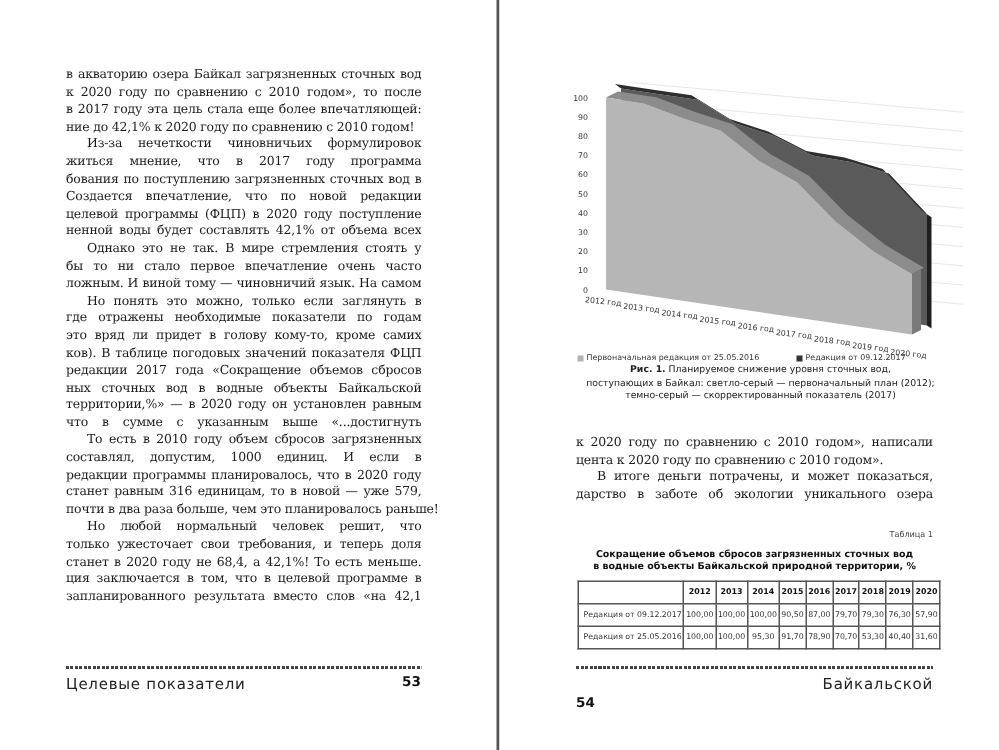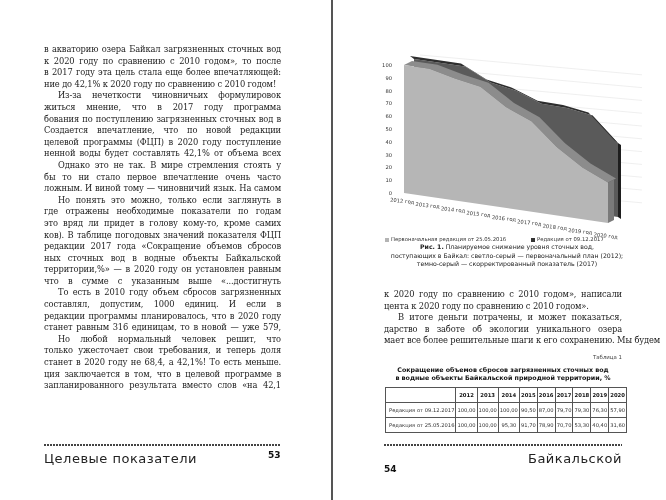--- a/index.html
+++ b/index.html
@@ -20,21 +20,21 @@
     .line.just { text-align: justify; text-align-last: justify; white-space: normal; overflow: hidden; }
     .indent { padding-left: 14px; }
 
     .footer-rule {
       position: absolute; height: 2px;
       background-image: repeating-linear-gradient(90deg, #444 0 2px, transparent 2px 3px);
     }
     .footer-left-rule { left: 44px; top: 444px; width: 237px; }
     .footer-right-rule { left: 384px; top: 444px; width: 238px; }
     .running-head {
-      position: absolute; font-family: "DejaVu Sans", sans-serif; font-size: 13px; letter-spacing: 0.5px; color: #222;
+      position: absolute; font-family: "DejaVu Sans", sans-serif; font-size: 10px; letter-spacing: 0.5px; color: #222;
     }
     .page-num { position: absolute; font-family: "DejaVu Sans", sans-serif; font-size: 9px; font-weight: bold; color: #111; }
 
     
     .chart-wrap { position: absolute; left: 362px; top: 45px; width: 280px; height: 200px; }
     .chart-wrap svg { position: absolute; left: 0; top: 0; }
     .legend { position: absolute; top: 236px; font-family: "DejaVu Sans", sans-serif; font-size: 5.3px; color: #333; white-space: nowrap; }
     .legend .sw { display: inline-block; width: 4px; height: 4px; margin-right: 2px; vertical-align: middle; }
     .caption {
       position: absolute; left: 372px; top: 243px; width: 270px; text-align: center;
@@ -80,20 +80,21 @@
       <span class="line just">это вряд ли придет в голову кому-то, кроме самих чиновни-</span>
       <span class="line just">ков). В таблице погодовых значений показателя ФЦП в новой</span>
       <span class="line just">редакции 2017 года «Сокращение объемов сбросов загрязнен-</span>
       <span class="line just">ных сточных вод в водные объекты Байкальской природной</span>
       <span class="line just">территории,%» — в 2020 году он установлен равным 57,9%,</span>
       <span class="line just">что в сумме с указанным выше «...достигнуть сокращения</span>
       <span class="line indent just">То есть в 2010 году объем сбросов загрязненных стоков</span>
       <span class="line just">составлял, допустим, 1000 единиц. И если в первоначальной</span>
       <span class="line just">редакции программы планировалось, что в 2020 году объем</span>
       <span class="line just">станет равным 316 единицам, то в новой — уже 579, то есть</span>
+      <span class="line">почти в два раза больше, чем это планировалось раньше!</span>
       <span class="line indent just">Но любой нормальный человек решит, что государство</span>
       <span class="line just">только ужесточает свои требования, и теперь доля грязной воды</span>
       <span class="line just">станет в 2020 году не 68,4, а 42,1%! То есть меньше. Манипуля-</span>
       <span class="line just">ция заключается в том, что в целевой программе в описании</span>
       <span class="line just">запланированного результата вместо слов «на 42,1 процента</span>
     </div>
   <div class="footer-rule footer-left-rule"></div>
   <div class="running-head" style="left:44px; top:451px;">Целевые показатели</div>
   <div class="page-num" style="left:268px; top:450px;text-align:center;">53</div>
 </div>
@@ -155,21 +156,20 @@
   <div><b>Рис. 1.</b> <span>Планируемое снижение уровня сточных вод,</span></div>
   <div>поступающих в Байкал: светло-серый — первоначальный план (2012);</div>
   <div>темно-серый — скорректированный показатель (2017)</div>
 </div>
 
 <div class="body-text right-text" id="right-text">
     <span class="line just">к 2020 году по сравнению с 2010 годом», написали «до 42,1 про-</span>
     <span class="line">цента к 2020 году по сравнению с 2010 годом».</span>
     <span class="line indent just">В итоге деньги потрачены, и может показаться, что госу-</span>
     <span class="line just">дарство в заботе об экологии уникального озера предприни-</span>
-    <span class="line">мает все более решительные шаги к его сохранению. Мы будем</span>
   </div>
 
 <div class="table-label">Таблица 1</div>
 <div class="table-title">
   <div>Сокращение объемов сбросов загрязненных сточных вод</div>
   <div>в водные объекты Байкальской природной территории, %</div>
 </div>
 <table class="data" id="data-table">
   <thead>
       <tr id="thead-row">

